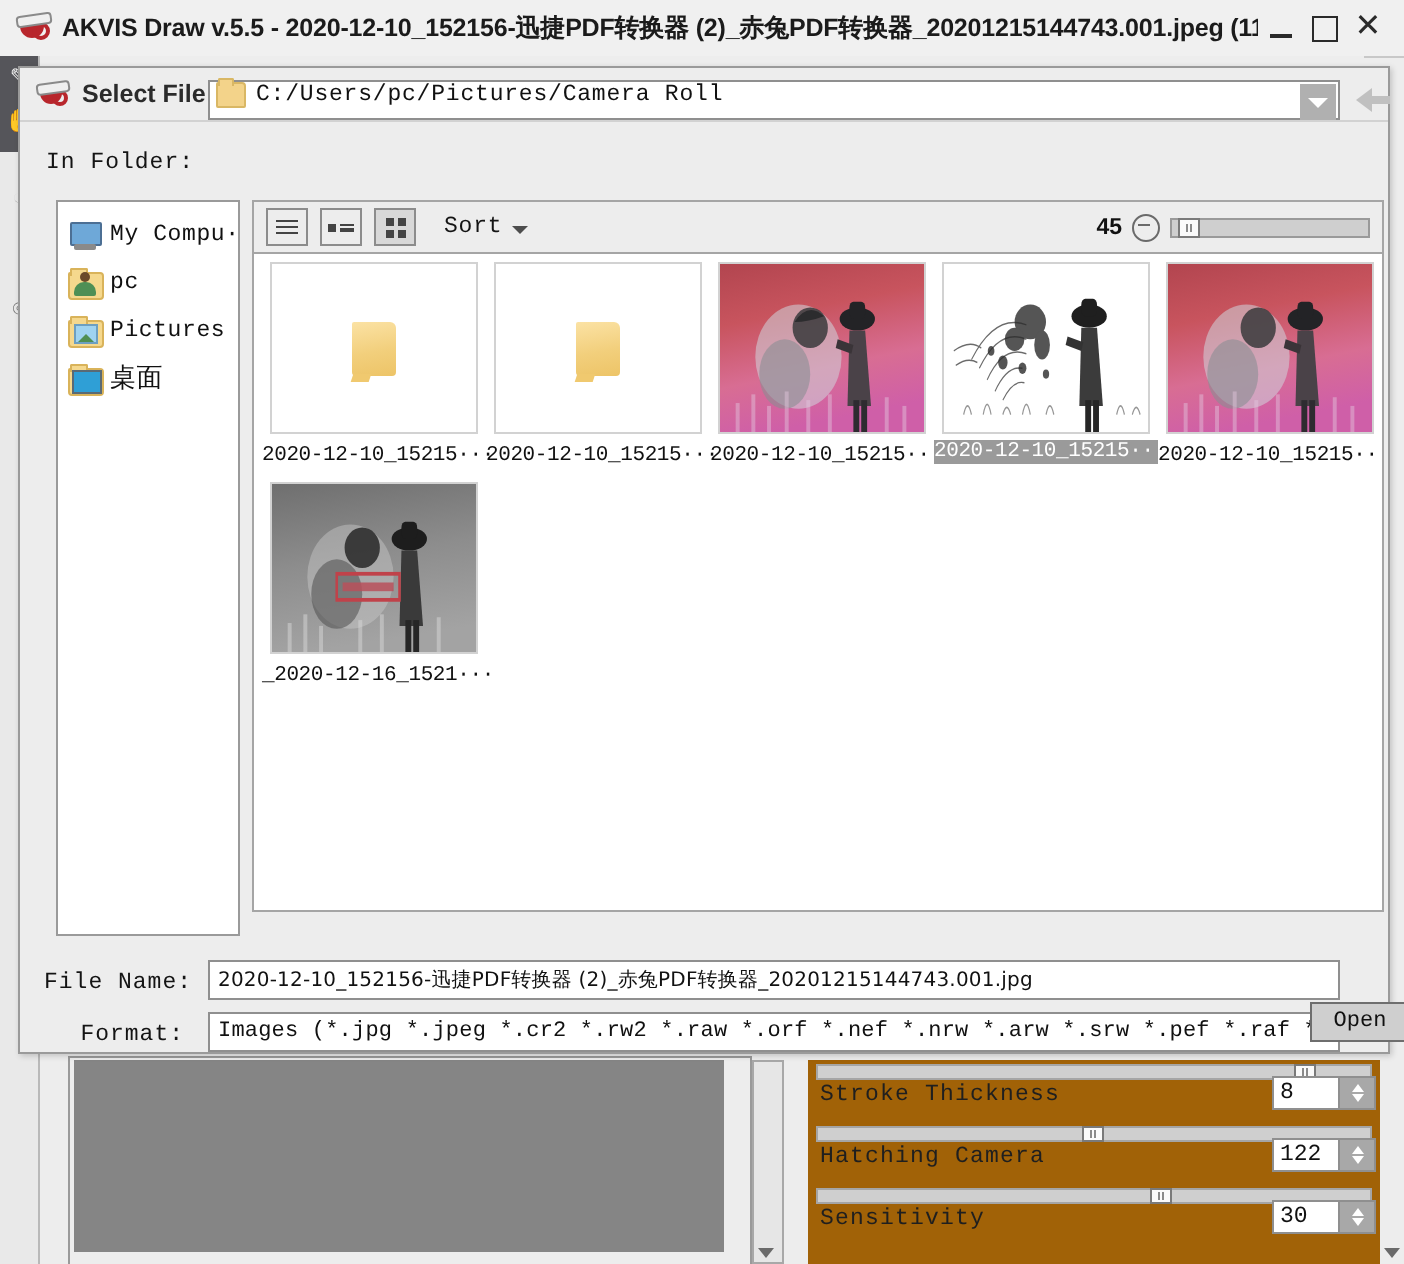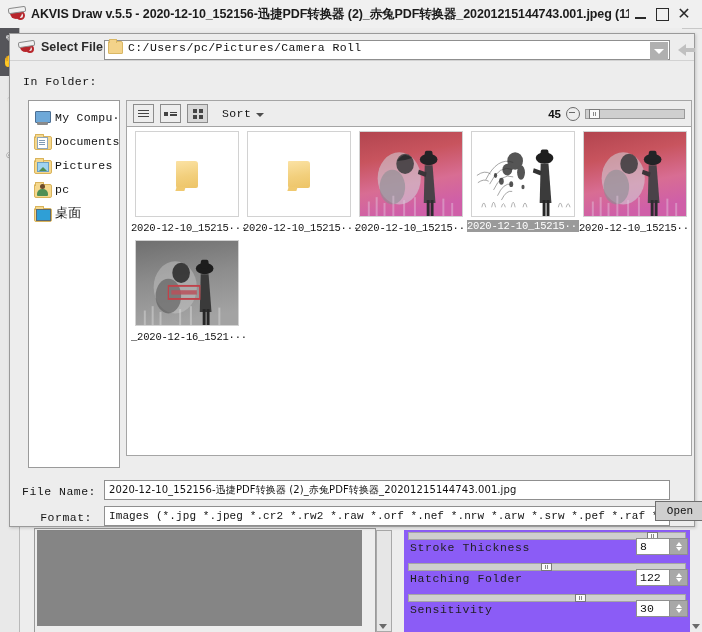--- a/index.html
+++ b/index.html
@@ -75,21 +75,21 @@
   }
   .vscroll .arr{
     position:absolute;left:2px;bottom:2px;width:0;height:0;
     border-left:4px solid transparent;border-right:4px solid transparent;
     border-top:5px solid #6a6a6a;
   }
 
   
   .settings{
     position:absolute;left:404px;top:530px;width:288px;height:102px;
-    background:#8b5cf6;
+    background:#a16207;
   }
   .set-row{position:relative;height:31px;}
   .slider{
     position:absolute;left:4px;top:2px;width:278px;height:8px;
     background:#cfcfcf;border:1px solid #a5a5a5;box-sizing:border-box;
   }
   .slider .knob{
     position:absolute;top:-1px;width:11px;height:8px;background:#fafafa;
     border:1px solid #7a7a7a;box-sizing:border-box;
   }
@@ -348,21 +348,21 @@
             <div class="up"></div>
             <div class="dn"></div>
           </div>
       </div>
     </div>
 
     <div class="set-row">
       <div class="slider">
         <div class="knob" style="left:132px;"></div>
       </div>
-      <div class="set-label">Hatching Folder</div>
+      <div class="set-label">Hatching Camera</div>
       <div class="spin">
         <div class="val">122</div>
         <div class="btns">
             <div class="up"></div>
             <div class="dn"></div>
           </div>
       </div>
     </div>
 
     <div class="set-row">
@@ -407,36 +407,29 @@
 
     <div class="places">
       <div class="place">
         <span class="ico16 ico-pc">
             <span class="scr"></span>
             <span class="base"></span>
           </span>
         <span>My Compu···</span>
       </div>
       <div class="place">
-        <span class="ico16">
-            <span class="ico-fold"></span>
-            <span class="ico-doc"></span>
-          </span>
-        <span>Documents</span>
+        <span class="ico16"><span class="ico-fold"></span><span class="ico-user"><span class="head"></span><span class="body"></span></span></span>
+        <span>pc</span>
       </div>
       <div class="place">
         <span class="ico16">
             <span class="ico-fold"></span>
             <span class="ico-pic"></span>
           </span>
         <span>Pictures</span>
-      </div>
-      <div class="place">
-        <span class="ico16"><span class="ico-fold"></span><span class="ico-user"><span class="head"></span><span class="body"></span></span></span>
-        <span>pc</span>
       </div>
       <div class="place cjk">
         <span class="ico16">
             <span class="ico-fold"></span>
             <span class="ico-desk"></span>
           </span>
         <span>桌面</span>
       </div>
     </div>
 

